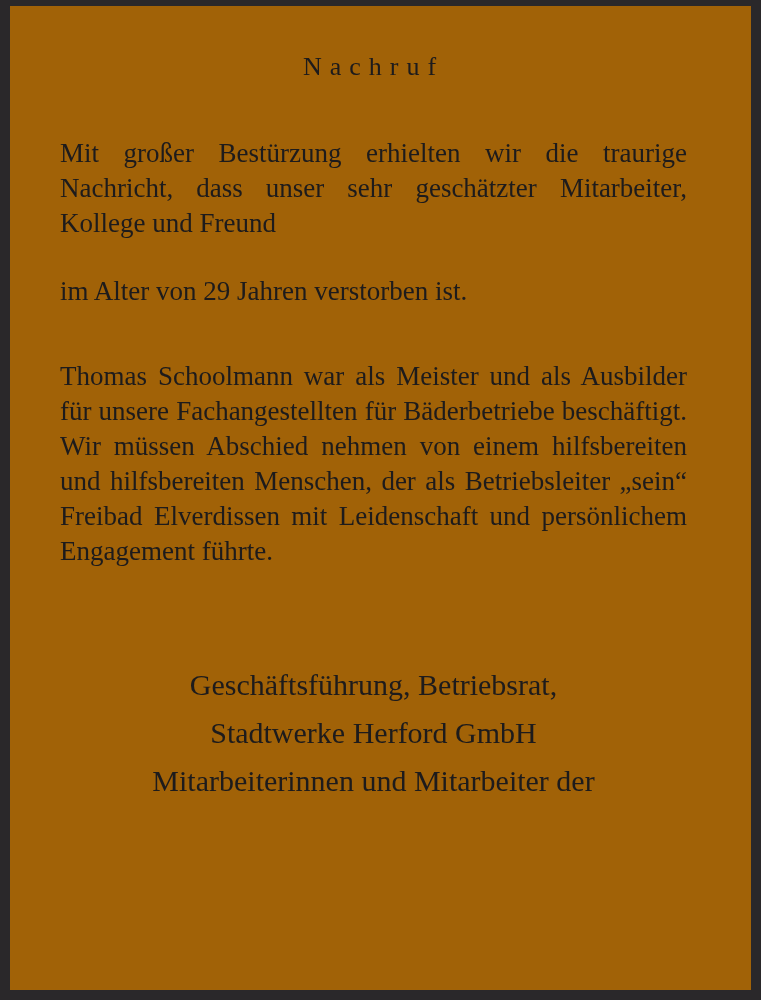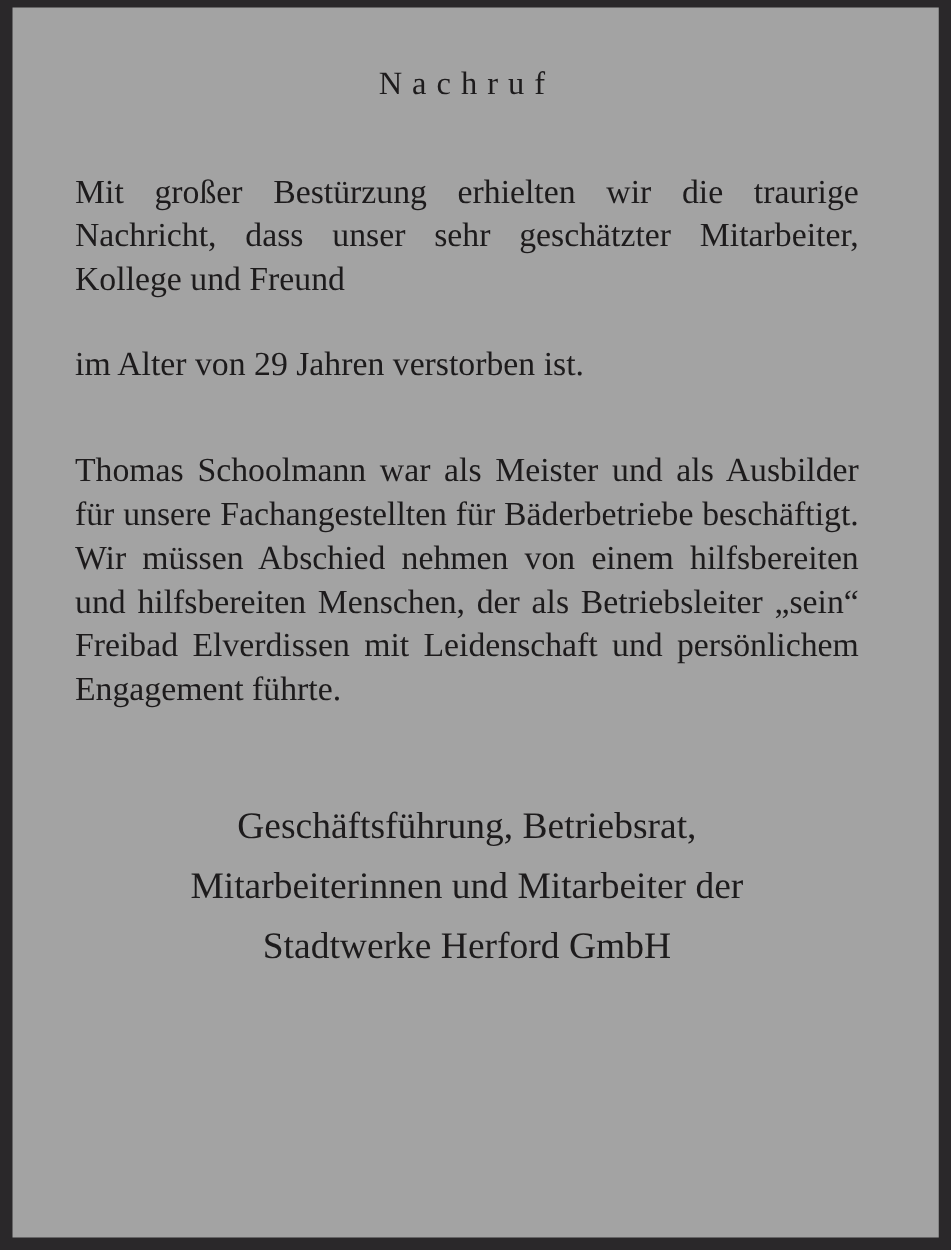--- a/index.html
+++ b/index.html
@@ -7,21 +7,21 @@
     margin: 0;
     padding: 0;
     background: #262426;
   }
   .page {
     position: relative;
     width: 761px;
     height: 1000px;
     box-sizing: border-box;
     margin: 0 auto;
-    background: #a3a3a3;
+    background: #a16207;
     border: 10px solid #2a282a;
     border-top-width: 6px;
     padding: 42px 64px 0 50px;
     font-family: "Liberation Serif", "DejaVu Serif", serif;
     color: #1d1b1c;
     overflow: hidden;
   }
   .title {
     text-align: center;
     font-size: 26px;
@@ -47,21 +47,21 @@
   }
   .age-line {
     margin-top: 33px;
     font-size: 27px;
     line-height: 35px;
     text-align: left;
   }
   .body-para { margin-top: 50px; }
   .condolence { margin-top: 34px; }
   .signature {
-    margin-top: 68px;
+    margin-top: 92px;
     text-align: center;
     font-size: 30px;
     line-height: 48px;
   }
   .signature div { text-align: center; }
 </style>
 </head>
 <body>
 
 <div class="page">
@@ -71,17 +71,17 @@
   <p class="para intro">Mit großer Bestürzung erhielten wir die traurige Nachricht, dass unser sehr geschätzter Mitarbeiter, Kollege und Freund</p>
 
 
   <p class="age-line">im Alter von 29 Jahren verstorben ist.</p>
 
   <p class="para body-para">Thomas Schoolmann war als Meister und als Aus­bilder für unsere Fachangestellten für Bäderbetriebe beschäftigt. Wir müssen Abschied nehmen von einem hilfsbereiten und hilfsbereiten Menschen, der als Betriebsleiter „sein“ Freibad Elverdissen mit Leidenschaft und persönlichem Engagement führte.</p>
 
 
   <div class="signature">
     <div>Geschäftsführung, Betriebsrat,</div>
+    <div>Stadtwerke Herford GmbH</div>
     <div>Mitarbeiterinnen und Mitarbeiter der</div>
-    <div>Stadtwerke Herford GmbH</div>
   </div>
 
 </div>
 
 </body></html>

